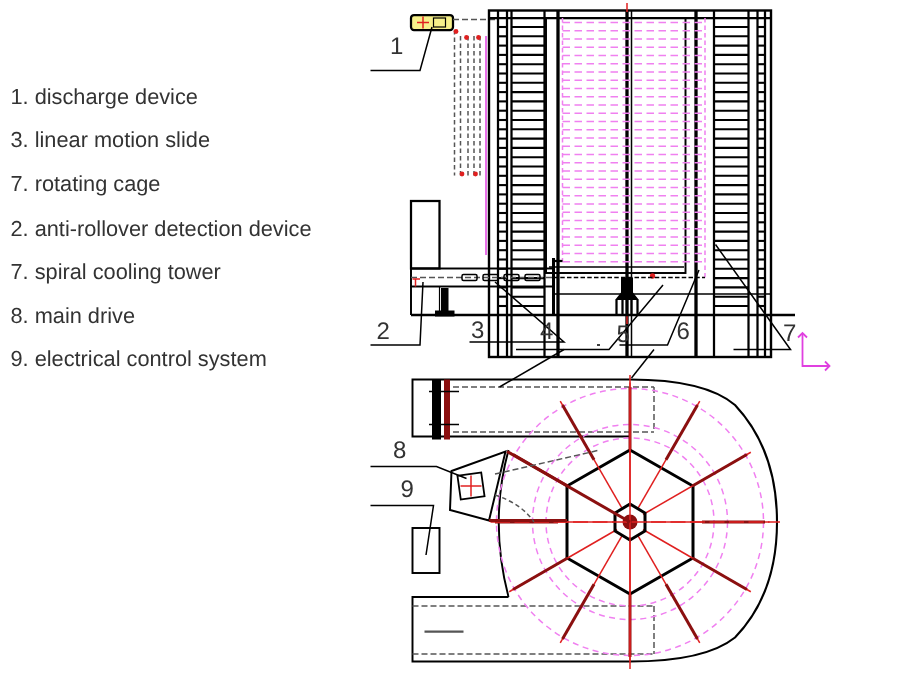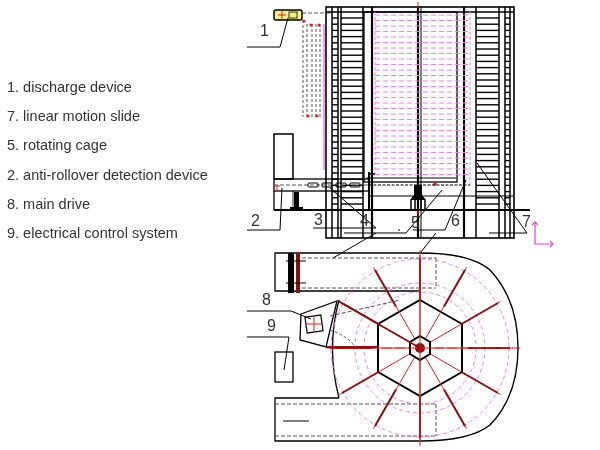--- a/index.html
+++ b/index.html
@@ -1,29 +1,30 @@
 <!DOCTYPE html>
 <html><head>
 <meta charset="utf-8">
 <style>
   html, body { margin: 0; padding: 0; background: #ffffff; }
   body { width: 600px; height: 450px; position: relative; overflow: hidden; font-family: "Liberation Sans", sans-serif; }
-  .legend { position: absolute; left: 7px; top: 76px; margin: 0; padding: 0; list-style: none; }
+  .legend { position: absolute; left: 7px; top: 54px; margin: 0; padding: 0; list-style: none; }
   .legend li { height: 29.2px; line-height: 22px; font-size: 14.5px; color: #333333; white-space: nowrap; }
   svg.drawing { position: absolute; left: 0; top: 0; }
   .callout { font-family: "Liberation Sans", sans-serif; font-size: 16px; fill: #333333; }
 </style>
 </head>
 <body>
 
 <ul class="legend">
   <li>1. discharge device</li>
-  <li>7. linear motion slide</li>
-  <li>5. rotating cage</li>
+  <li>3. linear motion slide</li>
+  <li>7. rotating cage</li>
   <li>2. anti-rollover detection device</li>
+  <li>7. spiral cooling tower</li>
   <li>8. main drive</li>
   <li>9. electrical control system</li>
 </ul>
 
 <svg class="drawing" width="600" height="450" viewBox="0 0 600 450">
 
   <g>
 
     <g>
       <rect x="274" y="10" width="28" height="10" rx="2" fill="#f6f08a" stroke="#000" stroke-width="1.5"></rect>

